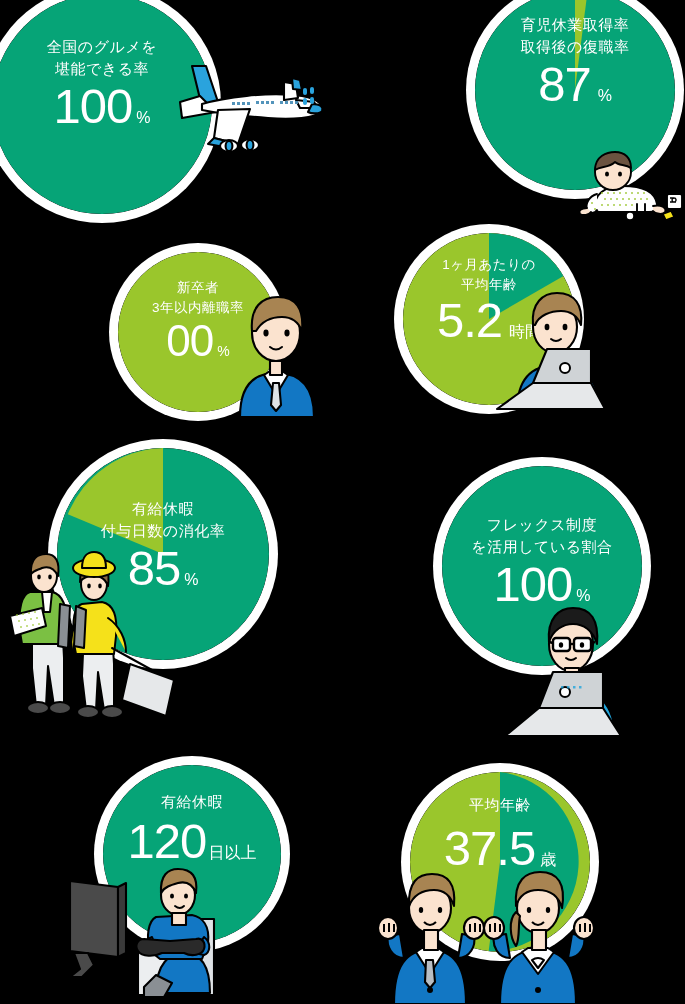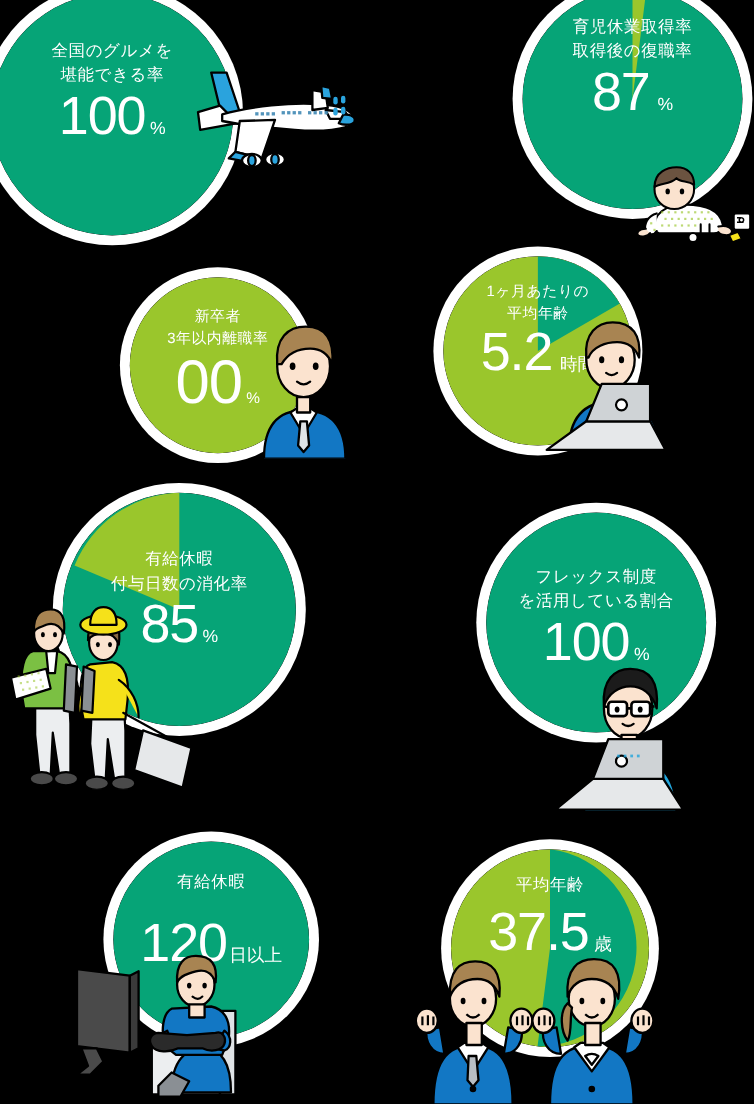--- a/index.html
+++ b/index.html
@@ -23,21 +23,21 @@
   .cap{
     font-size:15px;line-height:1.45;letter-spacing:.5px;font-weight:500;
     text-shadow:0 0 1px rgba(0,0,0,.04);
   }
   .cap.small{font-size:13.5px;}
   .bignum{
     display:flex;align-items:baseline;justify-content:center;
     margin-top:2px;
   }
   .bignum .n{font-size:49px;line-height:1;font-weight:400;letter-spacing:-1px;}
-  .bignum .n.sm{font-size:56px;}
+  .bignum .n.sm{font-size:44px;}
   .bignum .u{font-size:16px;margin-left:4px;font-weight:400;}
   .bignum .u.tiny{font-size:14px;}
 
   
   .art{position:absolute;pointer-events:none;}
   .art svg{display:block;}
 </style>
 </head>
 <body>
 
@@ -355,21 +355,21 @@
   </div>
 
   <div class="stat" style="left:103px;top:765px;width:178px;height:178px;">
     <div class="pie" style="width:178px;height:178px;">
       <svg viewBox="0 0 100 100" width="178" height="178">
         <circle cx="50" cy="50" r="50" fill="#06a477"></circle>
       </svg>
     </div>
     <div class="label" style="top:26px;">
       <div class="cap">有給休暇</div>
-      <div class="bignum" style="margin-top:21px;">
+      <div class="bignum" style="margin-top:4px;">
         <span class="n">120</span>
         <span class="u" style="margin-left:2px;">日以上</span>
       </div>
     </div>
   </div>
 
   <div class="art" style="left:60px;top:865px;">
     <svg width="190" height="139" viewBox="0 0 190 139">
       <g stroke="#000" stroke-width="2.1" stroke-linejoin="round" stroke-linecap="round">
 

